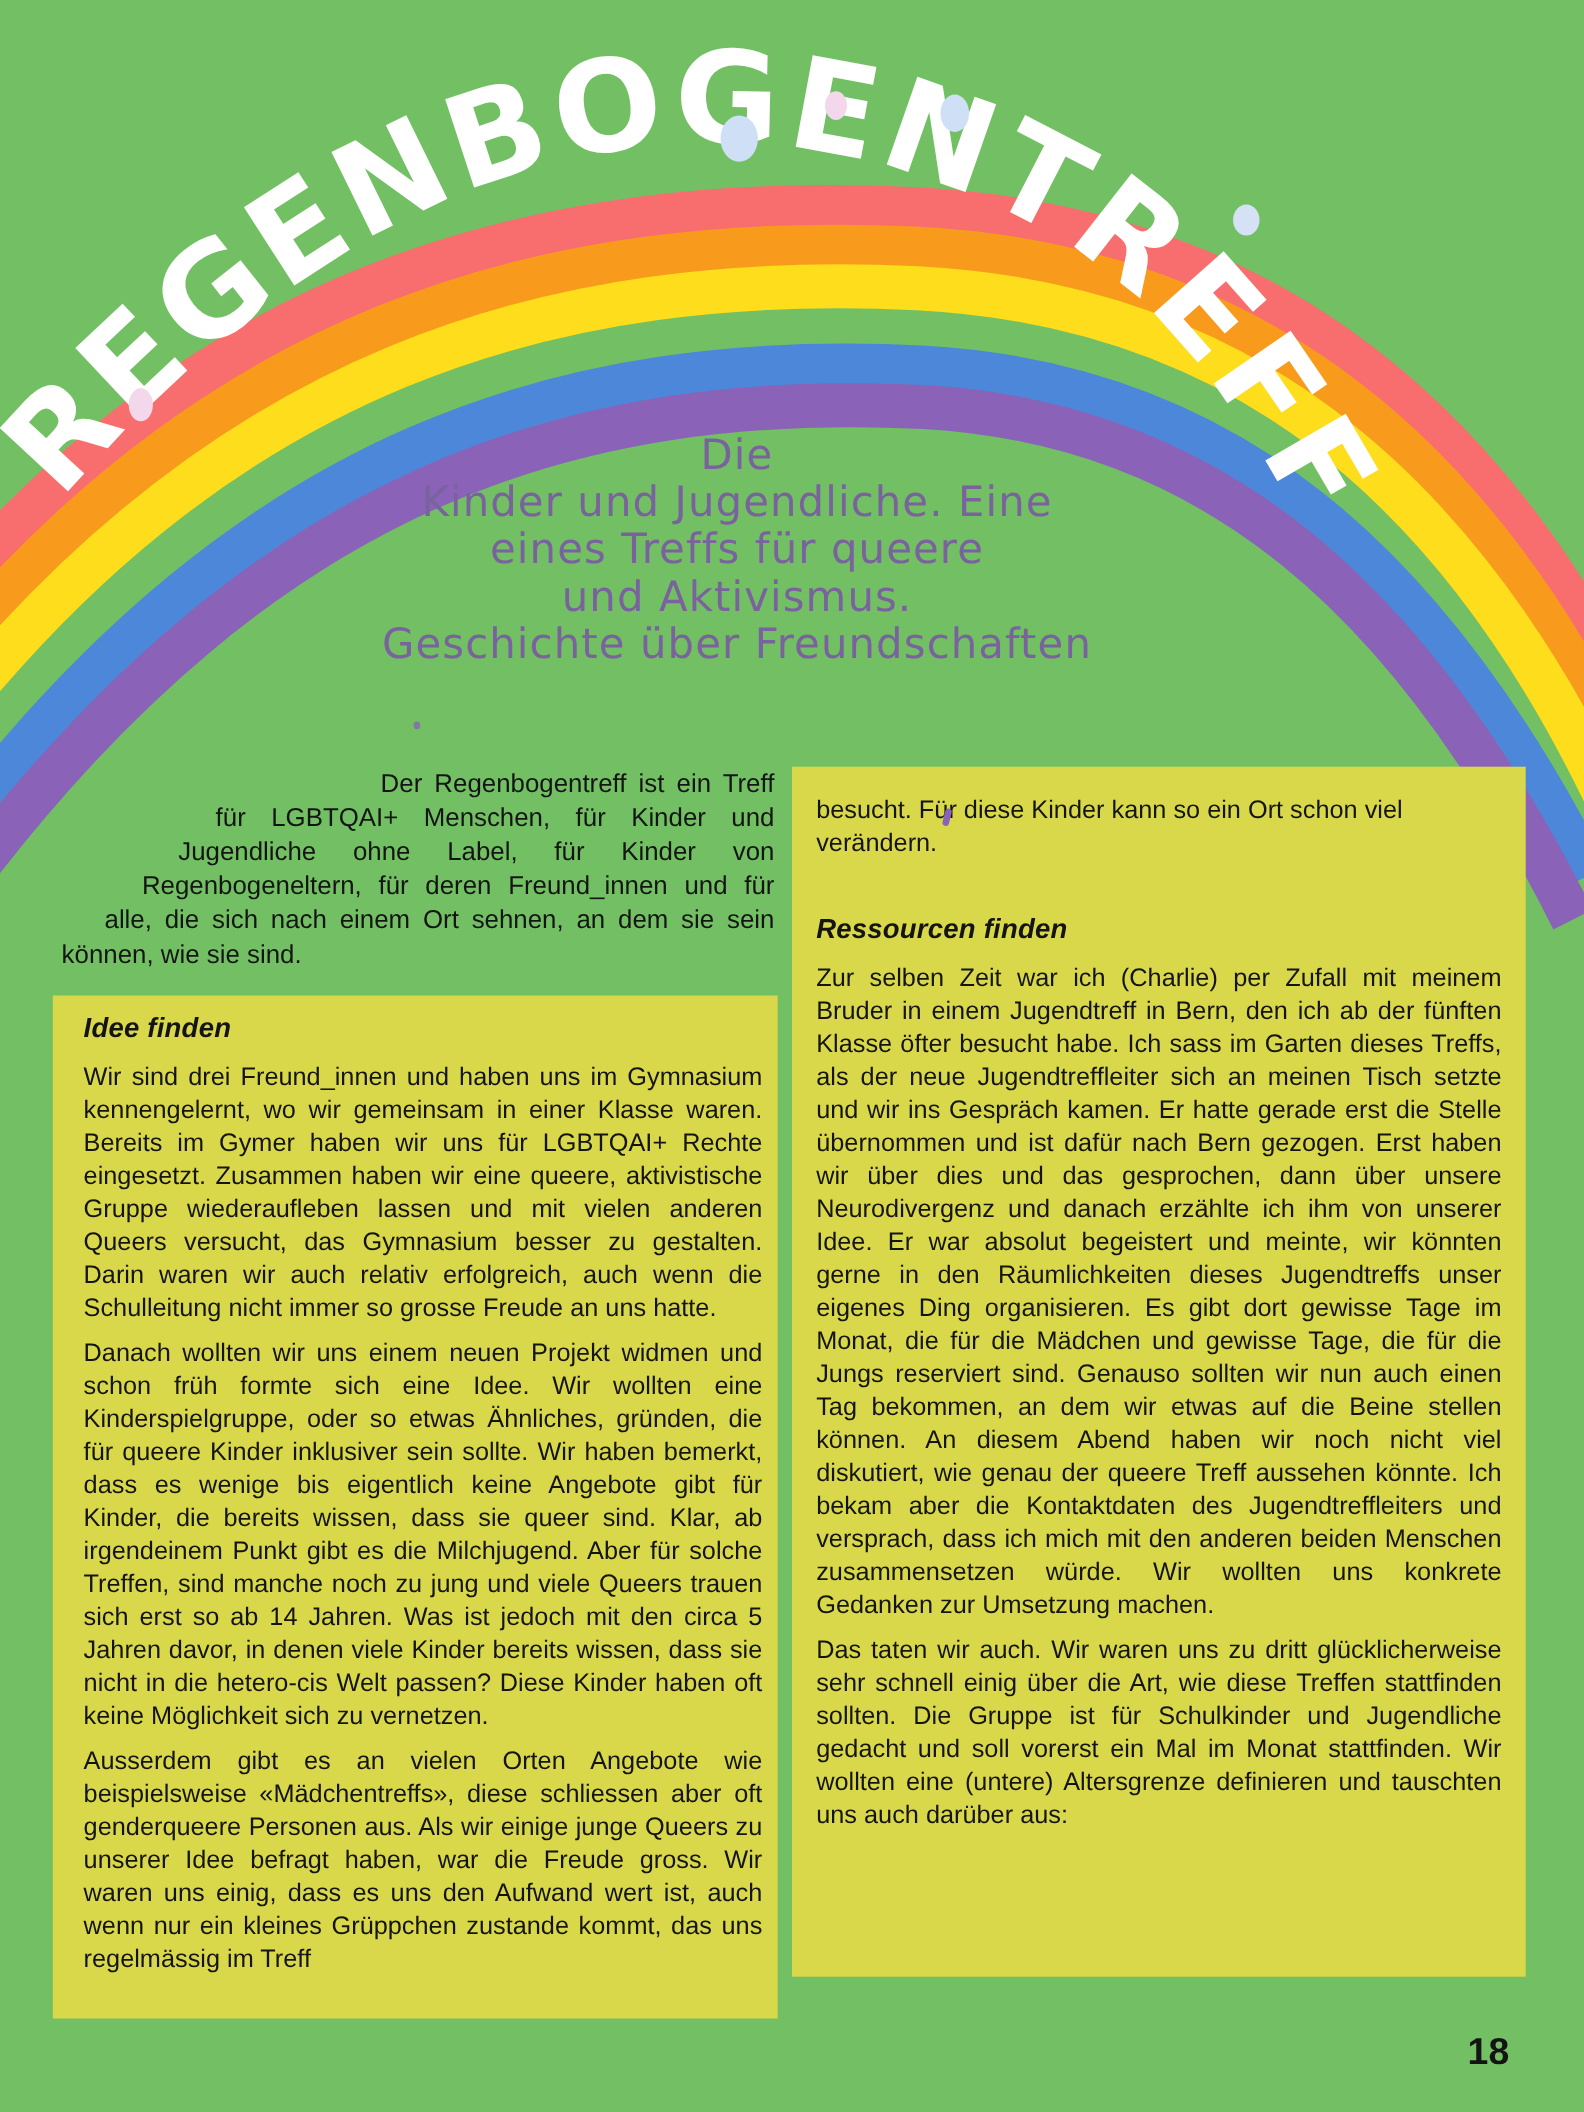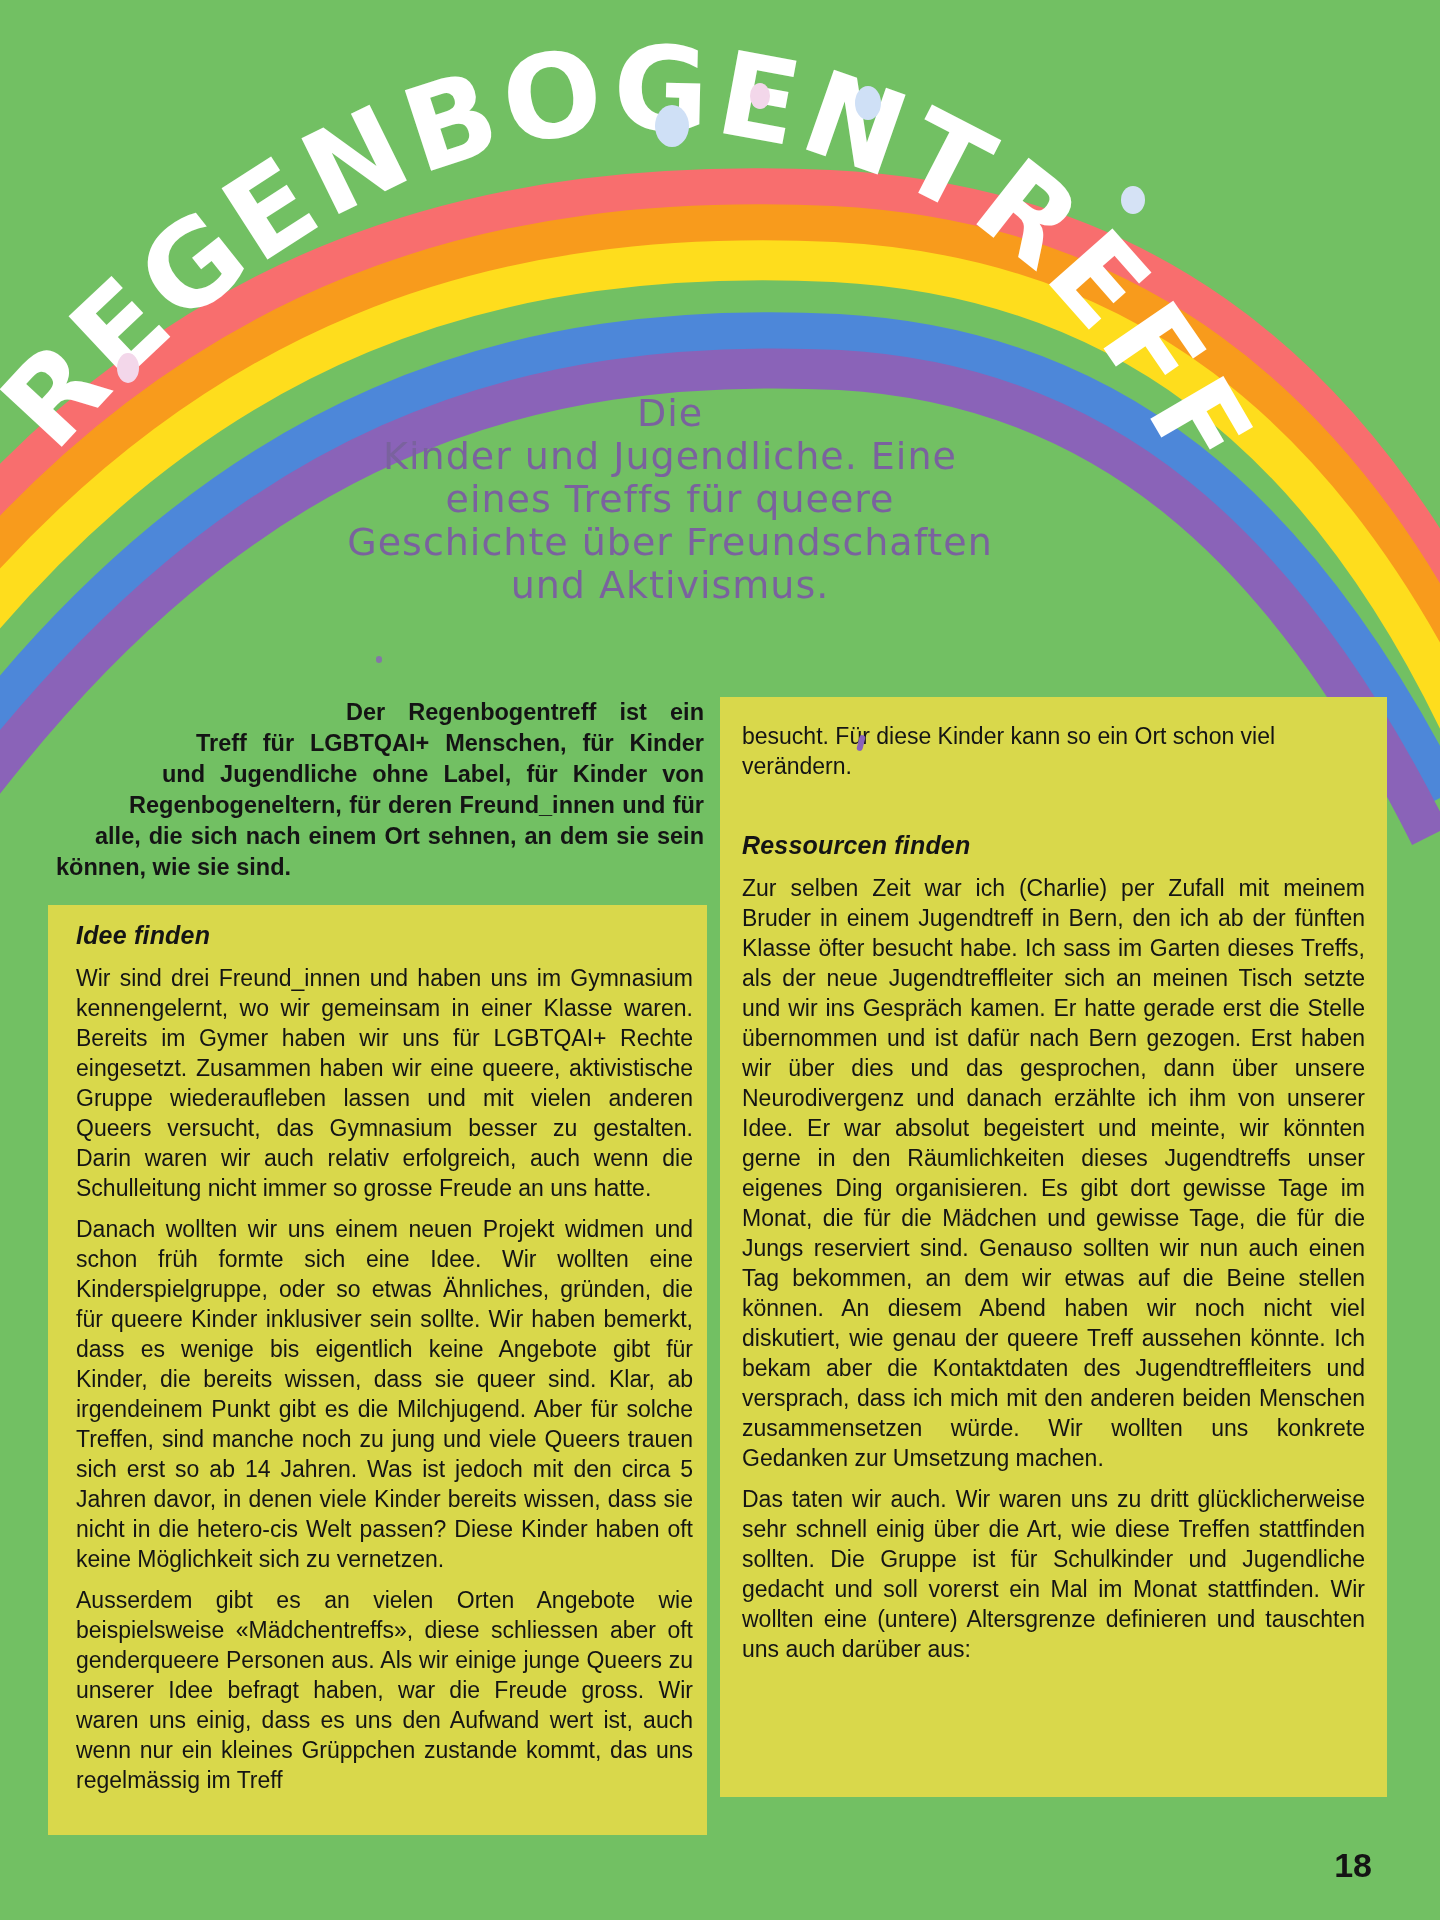--- a/index.html
+++ b/index.html
@@ -25,21 +25,21 @@
     letter-spacing:5px; fill:var(--title_white);
   }
   .spot{stroke:none;}
   .subtitle{
     position:absolute; left:270px; top:392px; width:800px; text-align:center;
     color:var(--subtitle_purple); font-family:"DejaVu Sans",sans-serif; font-weight:normal;
   }
   .subtitle .line{font-size:38px; line-height:43px; letter-spacing:1px; white-space:nowrap;}
   .intro{
     position:absolute; left:56px; top:697px; width:648px;
-    font-size:23.5px; line-height:31px; text-align:justify; font-weight:700;
+    font-size:23.5px; line-height:31px; text-align:justify; font-weight:400;
   }
   .intro .slope{
     float:left; width:290px; height:155px;
     shape-outside:polygon(0 0, 290px 0, 140px 31px, 106px 62px, 73px 93px, 39px 124px, 0 155px);
   }
   .col{
     position:absolute; background:var(--box_yellow); box-sizing:border-box;
   }
   .col-left{left:48px; top:905px; width:659px; height:930px; padding:16px 14px 16px 28px;}
   .col-right{left:720px; top:697px; width:667px; height:1100px; padding:24px 22px;}
@@ -83,22 +83,22 @@
     <ellipse class="spot" cx="868" cy="103" rx="13" ry="17" fill="#cfe0f6"></ellipse>
     <ellipse class="spot" cx="760" cy="96" rx="10" ry="13" fill="#f3d7ea"></ellipse>
     <ellipse class="spot" cx="128" cy="368" rx="11" ry="15" fill="#f3d7ea"></ellipse>
     <ellipse class="spot" cx="1133" cy="200" rx="12" ry="14" fill="#d5e2f5"></ellipse>
   </svg>
 
   <div class="subtitle">
     <div class="line">Die</div>
     <div class="line">Kinder und Jugendliche. Eine</div>
     <div class="line">eines Treffs für queere</div>
+    <div class="line">und Aktivismus.</div>
     <div class="line">Geschichte über Freundschaften</div>
-    <div class="line">und Aktivismus.</div>
   </div>
 
   <div class="intro">
     <div class="slope"></div>
     <span>Der Regenbogentreff ist ein Treff für LGBTQAI+ Menschen, für Kinder und Jugendliche ohne Label, für Kinder von Regenbogeneltern, für deren Freund_innen und für alle, die sich nach einem Ort sehnen, an dem sie sein können, wie sie sind.</span>
   </div>
 
   <div class="col col-left">
     <h3>Idee finden</h3>
     <p>Wir sind drei Freund_innen und haben uns im Gymnasium kennengelernt, wo wir gemeinsam in einer Klasse waren. Bereits im Gymer haben wir uns für LGBTQAI+ Rechte eingesetzt. Zusammen haben wir eine queere, aktivistische Gruppe wiederaufleben lassen und mit vielen anderen Queers versucht, das Gymnasium besser zu gestalten. Darin waren wir auch relativ erfolgreich, auch wenn die Schulleitung nicht immer so grosse Freude an uns hatte.</p>

